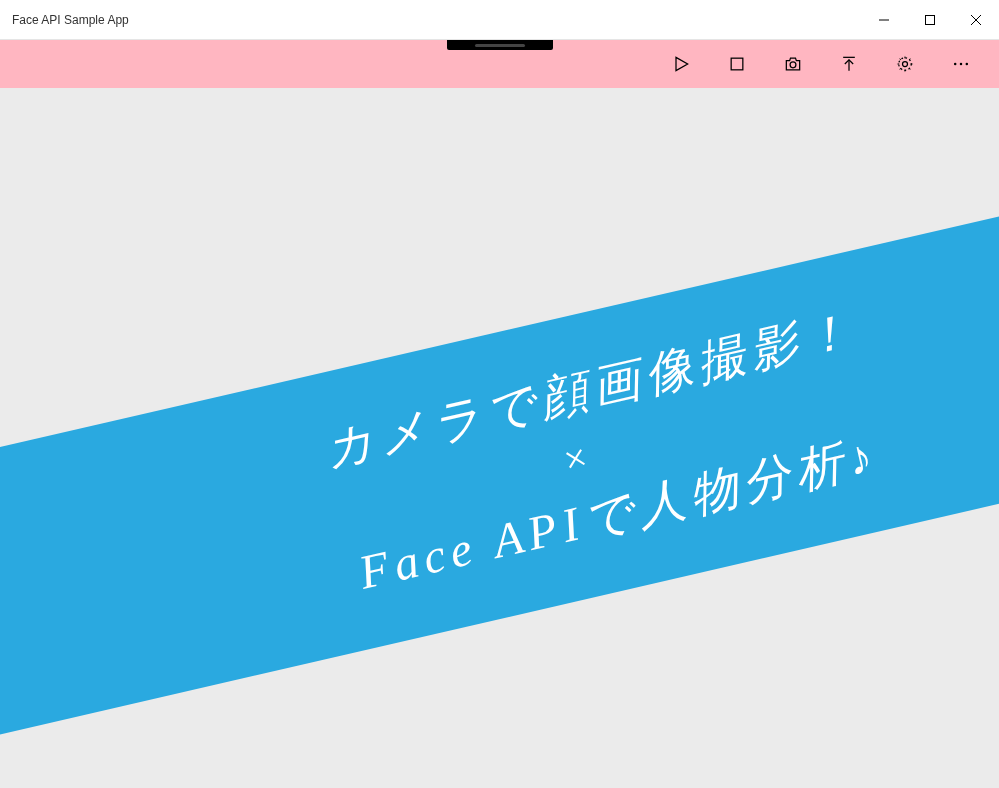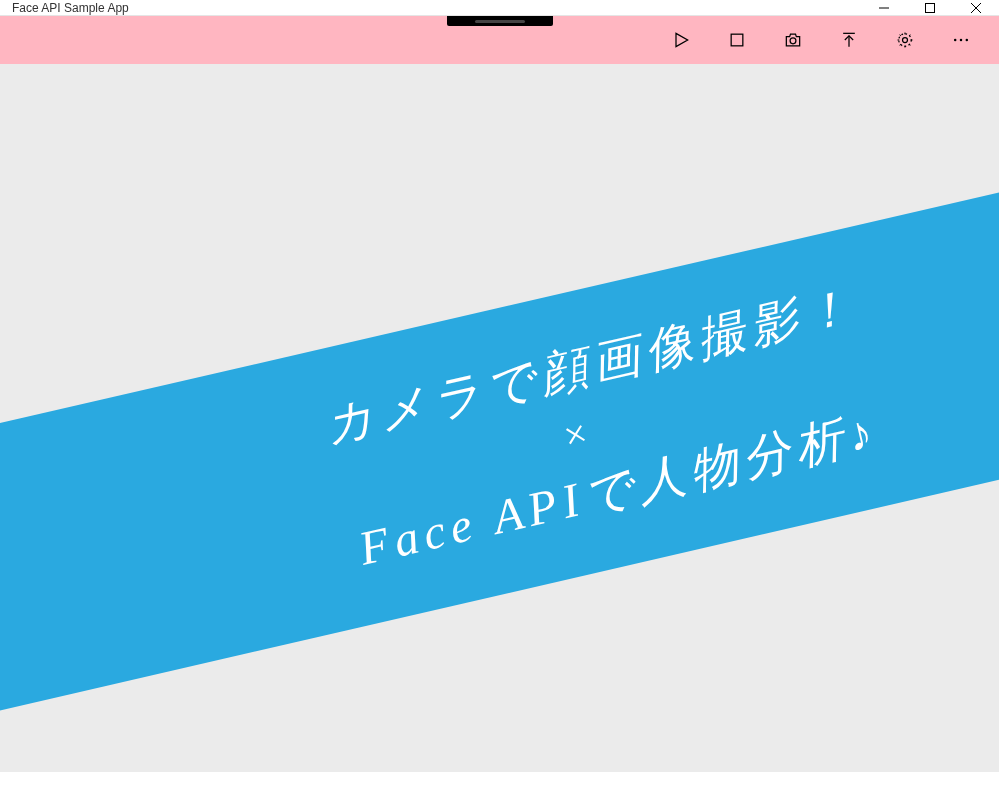--- a/index.html
+++ b/index.html
@@ -11,21 +11,21 @@
     body {
       font-family: "Segoe UI", Tahoma, sans-serif;
       width: 999px;
       height: 788px;
       background: #fff;
       overflow: hidden;
       position: relative;
     }
     
     .titlebar {
-      height: 16px;
+      height: 40px;
       background: #fff;
       display: flex;
       align-items: center;
       justify-content: space-between;
       padding-left: 12px;
       border-bottom: 1px solid #e5e5e5;
     }
     
     .titlebar-title {
       font-size: 12px;

